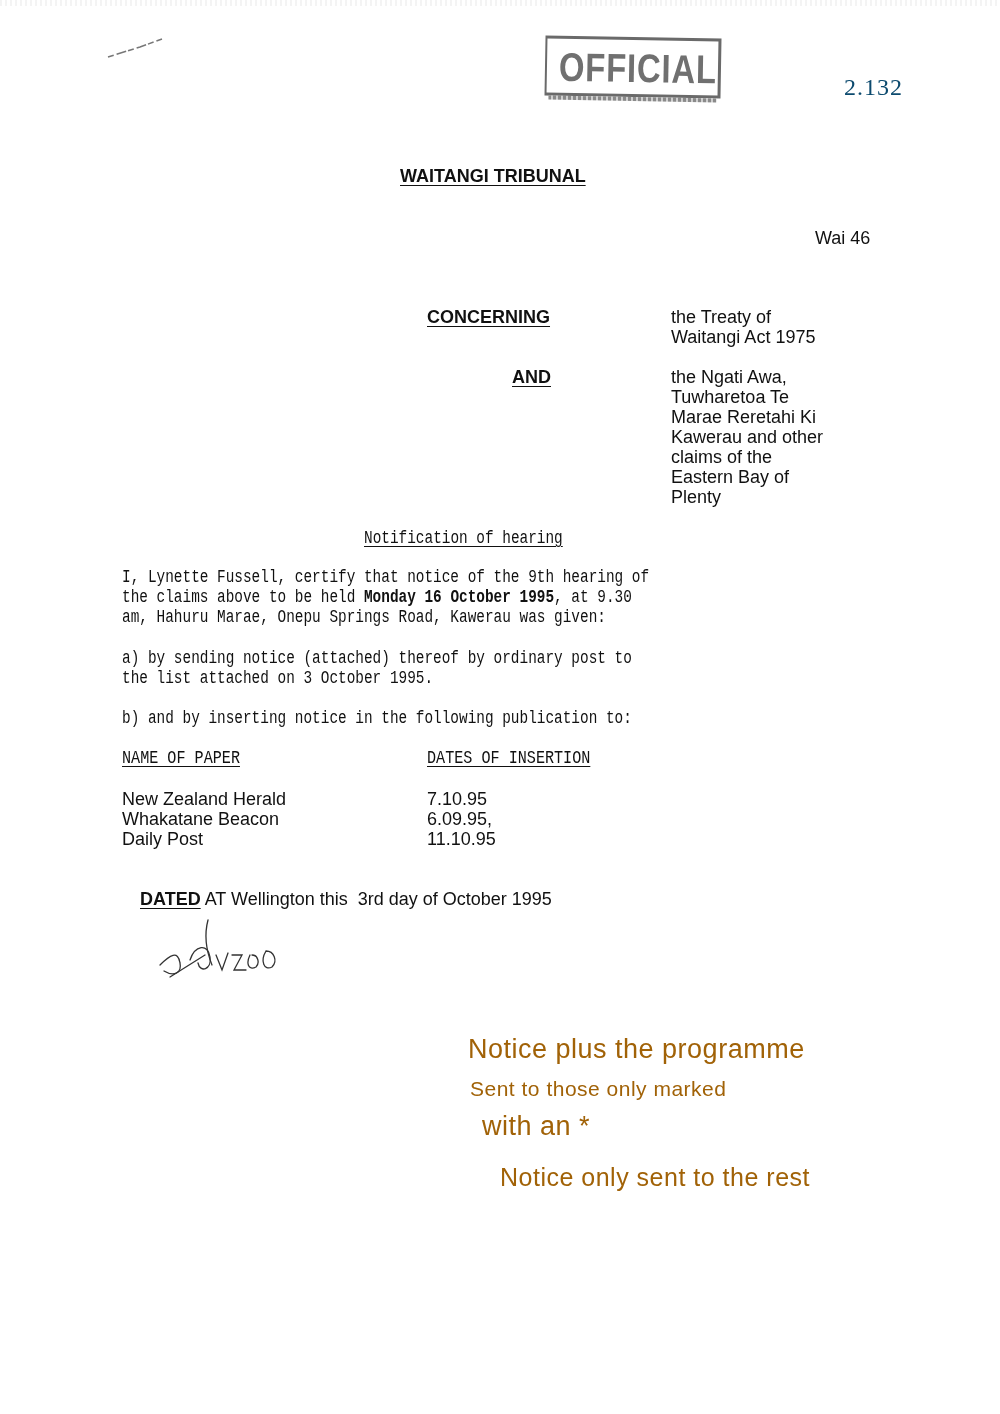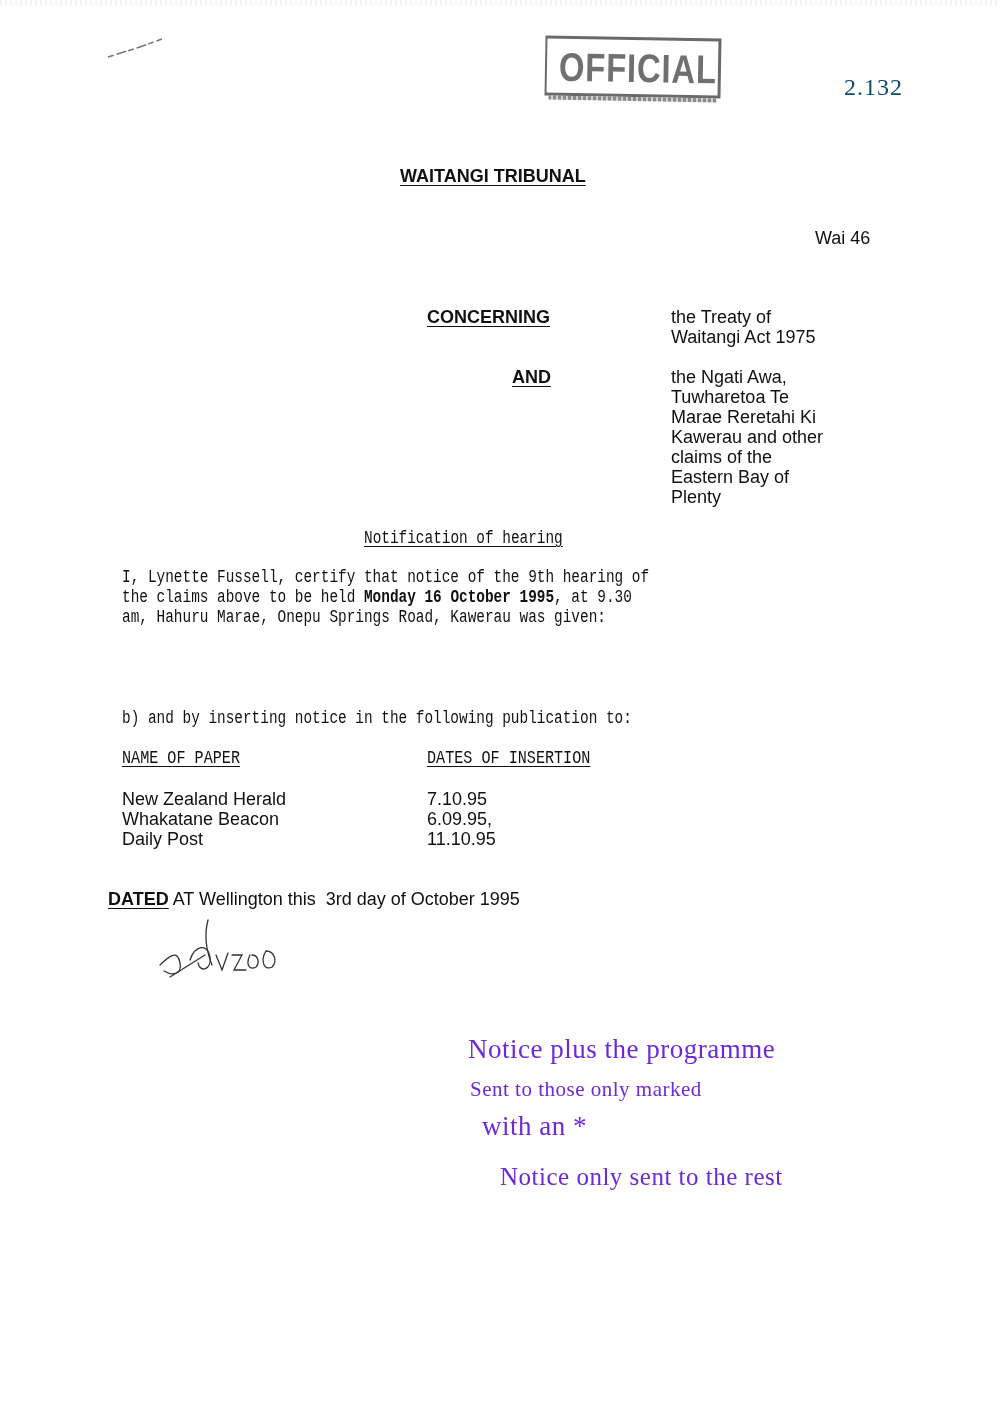--- a/index.html
+++ b/index.html
@@ -23,21 +23,21 @@
       border: 3px solid #6a6a6a; border-left-width: 2px; transform: rotate(1deg);
       box-sizing: border-box; }
     .stamp-text { position: absolute; left: 12px; top: 6px; font-family: "Liberation Sans", "DejaVu Sans", sans-serif;
       font-weight: bold; font-size: 40px; letter-spacing: 1px; color: #707070; transform: scaleX(0.82); transform-origin: left top; }
     .stamp-strip { position: absolute; left: 2px; bottom: -7px; width: 168px; height: 4px;
       background: repeating-linear-gradient(90deg, #8a8a8a 0 3px, #cfcfcf 3px 5px); }
 
     .handref { position: absolute; left: 844px; top: 74px; font-family: Liberation Serif, serif; font-size: 24px;
       color: #0c4a6e; letter-spacing: 1px; }
 
-    .hand { font-family: Liberation Serif, serif; font-weight: 200; color: #6d28d9; white-space: pre; position: absolute; }
+    .hand { font-family: Liberation Sans, sans-serif; font-weight: 200; color: #a16207; white-space: pre; position: absolute; }
   </style>
 </head>
 <body>
 
 <div class="page">
   <div class="scan-top"></div>
 
   <svg class="abs" style="left:100px;top:35px" width="70" height="30">
     <path d="M8 22 L40 12 L62 4" stroke="#777" stroke-width="1.5" fill="none" stroke-dasharray="6 3 10 2"></path>
   </svg>
@@ -70,38 +70,42 @@
   </div>
 
   <div class="abs cond u" style="left:364px;top:528px;transform:scaleX(0.8)">Notification of hearing</div>
 
   <div class="abs" style="left:122px;top:567px">
     <div class="cond" style="transform:scaleX(0.8)">I, Lynette Fussell, certify that notice of the 9th hearing of</div>
     <div class="cond" style="transform:scaleX(0.8)"><span>the claims above to be held </span><span class="b">Monday 16 October 1995</span><span>, at 9.30</span></div>
     <div class="cond" style="transform:scaleX(0.8)">am, Hahuru Marae, Onepu Springs Road, Kawerau was given:</div>
   </div>
 
+  <div class="abs" style="left:122px;top:648px">
+    <div class="cond" style="transform:scaleX(0.8)">a) by sending notice (attached) thereof by ordinary post to</div>
+    <div class="cond" style="transform:scaleX(0.8)">the list attached on 3 October 1995.</div>
+  </div>
 
   <div class="abs cond" style="left:122px;top:708px;transform:scaleX(0.8)">b) and by inserting notice in the following publication to:</div>
 
   <div class="abs cond u" style="left:122px;top:748px;transform:scaleX(0.84)">NAME OF PAPER</div>
   <div class="abs cond u" style="left:427px;top:748px;transform:scaleX(0.84)">DATES OF INSERTION</div>
 
   <div class="abs" style="left:122px;top:789px">
     <div class="mono">New Zealand Herald</div>
     <div class="mono">Whakatane Beacon</div>
     <div class="mono">Daily Post</div>
   </div>
   <div class="abs" style="left:427px;top:789px">
     <div class="mono">7.10.95</div>
     <div class="mono">6.09.95,</div>
     <div class="mono">11.10.95</div>
   </div>
 
-  <div class="abs mono" style="left:108px;top:889px"><span class="b u">DATED</span><span> AT Wellington this  </span><span>3rd day of October 1995</span></div>
+  <div class="abs mono" style="left:140px;top:889px"><span class="b u">DATED</span><span> AT Wellington this  </span><span>3rd day of October 1995</span></div>
 
   <svg class="abs" style="left:150px;top:915px" width="150" height="75" viewBox="0 0 150 75">
     <g stroke="#333" stroke-width="1.3" fill="none" stroke-linecap="round">
       <path d="M10 50 C20 40, 28 35, 30 48 C32 58, 24 62, 14 56"></path>
       <path d="M20 62 L55 40"></path>
       <path d="M40 45 C45 30, 58 28, 60 42 C62 55, 50 58, 48 48"></path>
       <path d="M58 5 C54 20, 56 35, 62 50"></path>
       <path d="M66 40 L72 55 L78 38"></path>
       <path d="M82 40 L92 40 L84 55 L96 55"></path>
       <path d="M100 40 C96 48, 98 56, 106 52 C110 48, 108 40, 102 40"></path>

